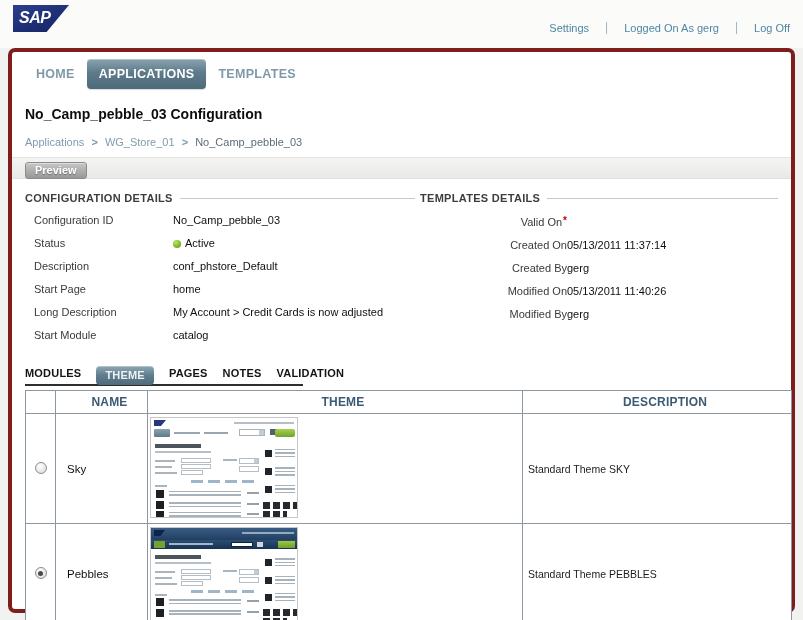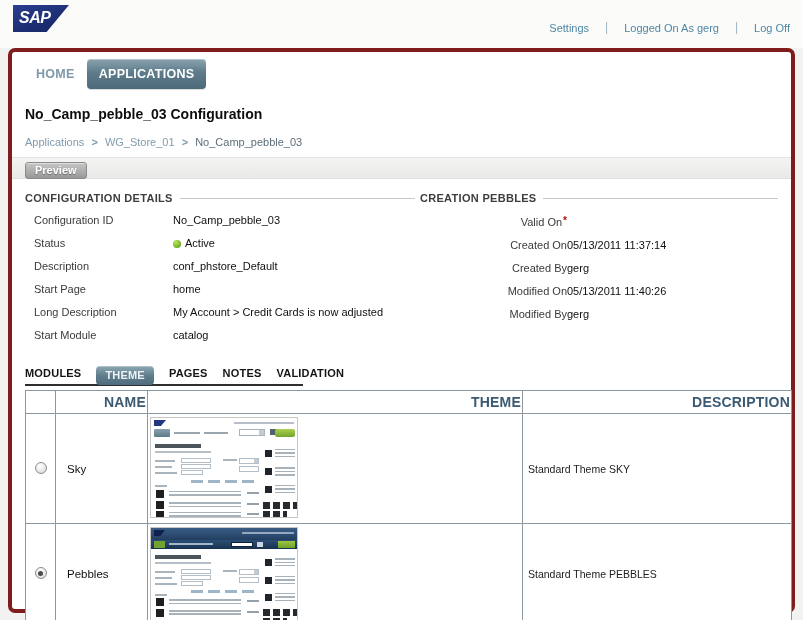--- a/index.html
+++ b/index.html
@@ -123,22 +123,22 @@
   }
 
   
   table.theme-table {
     margin:4px 0 0 13px; border-collapse:collapse; table-layout:fixed;
     width:767px; background:#fff;
     border:1px solid #5f6e79;
   }
   .theme-table th, .theme-table td { border:1px solid #8c98a1; }
   .theme-table th {
-    height:23px; font-size:14px; font-weight:bold; color:#3c5a72;
-    text-align:right; padding-left:17px; letter-spacing:0.2px;
+    height:23px; font-size:12px; font-weight:bold; color:#3c5a72;
+    text-align:center; padding-left:17px; letter-spacing:0.2px;
   }
   tr.row-sky td { height:110px; }
   tr.row-pebbles td { height:101px; }
   td.cell-radio { text-align:center; vertical-align:middle; }
   td.cell-name { padding-left:11px; font-size:11.5px; color:#101010; vertical-align:middle; }
   td.cell-theme { vertical-align:top; padding:3px 0 0 2px; }
   td.cell-desc { font-size:10.5px; color:#1c1c1c; padding-left:5px; vertical-align:middle; }
 
   .radio {
     display:inline-block; width:12px; height:12px; border-radius:50%;
@@ -252,20 +252,21 @@
     <span class="hl-sep">|</span>
     <a>Log Off</a>
   </div>
 </div>
 
 <div class="card">
 
   <nav class="main-tabs">
     <a class="tab">HOME</a>
     <a class="tab active">APPLICATIONS</a>
+    <a class="tab">TEMPLATES</a>
   </nav>
 
   <h1 class="page-title">No_Camp_pebble_03 Configuration</h1>
   <div class="breadcrumb">
     <a>Applications</a>
     <span class="bc-sep">&gt;</span>
     <a>WG_Store_01</a>
     <span class="bc-sep">&gt;</span>
     <span class="bc-current">No_Camp_pebble_03</span>
   </div>
@@ -301,21 +302,21 @@
         <span class="fvalue">My Account &gt; Credit Cards is now adjusted</span>
       </div>
       <div class="frow">
         <span class="flabel">Start Module</span>
         <span class="fvalue">catalog</span>
       </div>
     </section>
 
     <section class="col-right">
       <div class="sec-head">
-        <span>CREATION PEBBLES</span>
+        <span>TEMPLATES DETAILS</span>
         <span class="rule"></span>
       </div>
       <div class="frow">
         <span class="flabel"><span>Valid On</span><span class="req">*</span></span>
       </div>
       <div class="frow">
         <span class="flabel">Created On</span>
         <span class="fvalue">05/13/2011 11:37:14</span>
       </div>
       <div class="frow">

